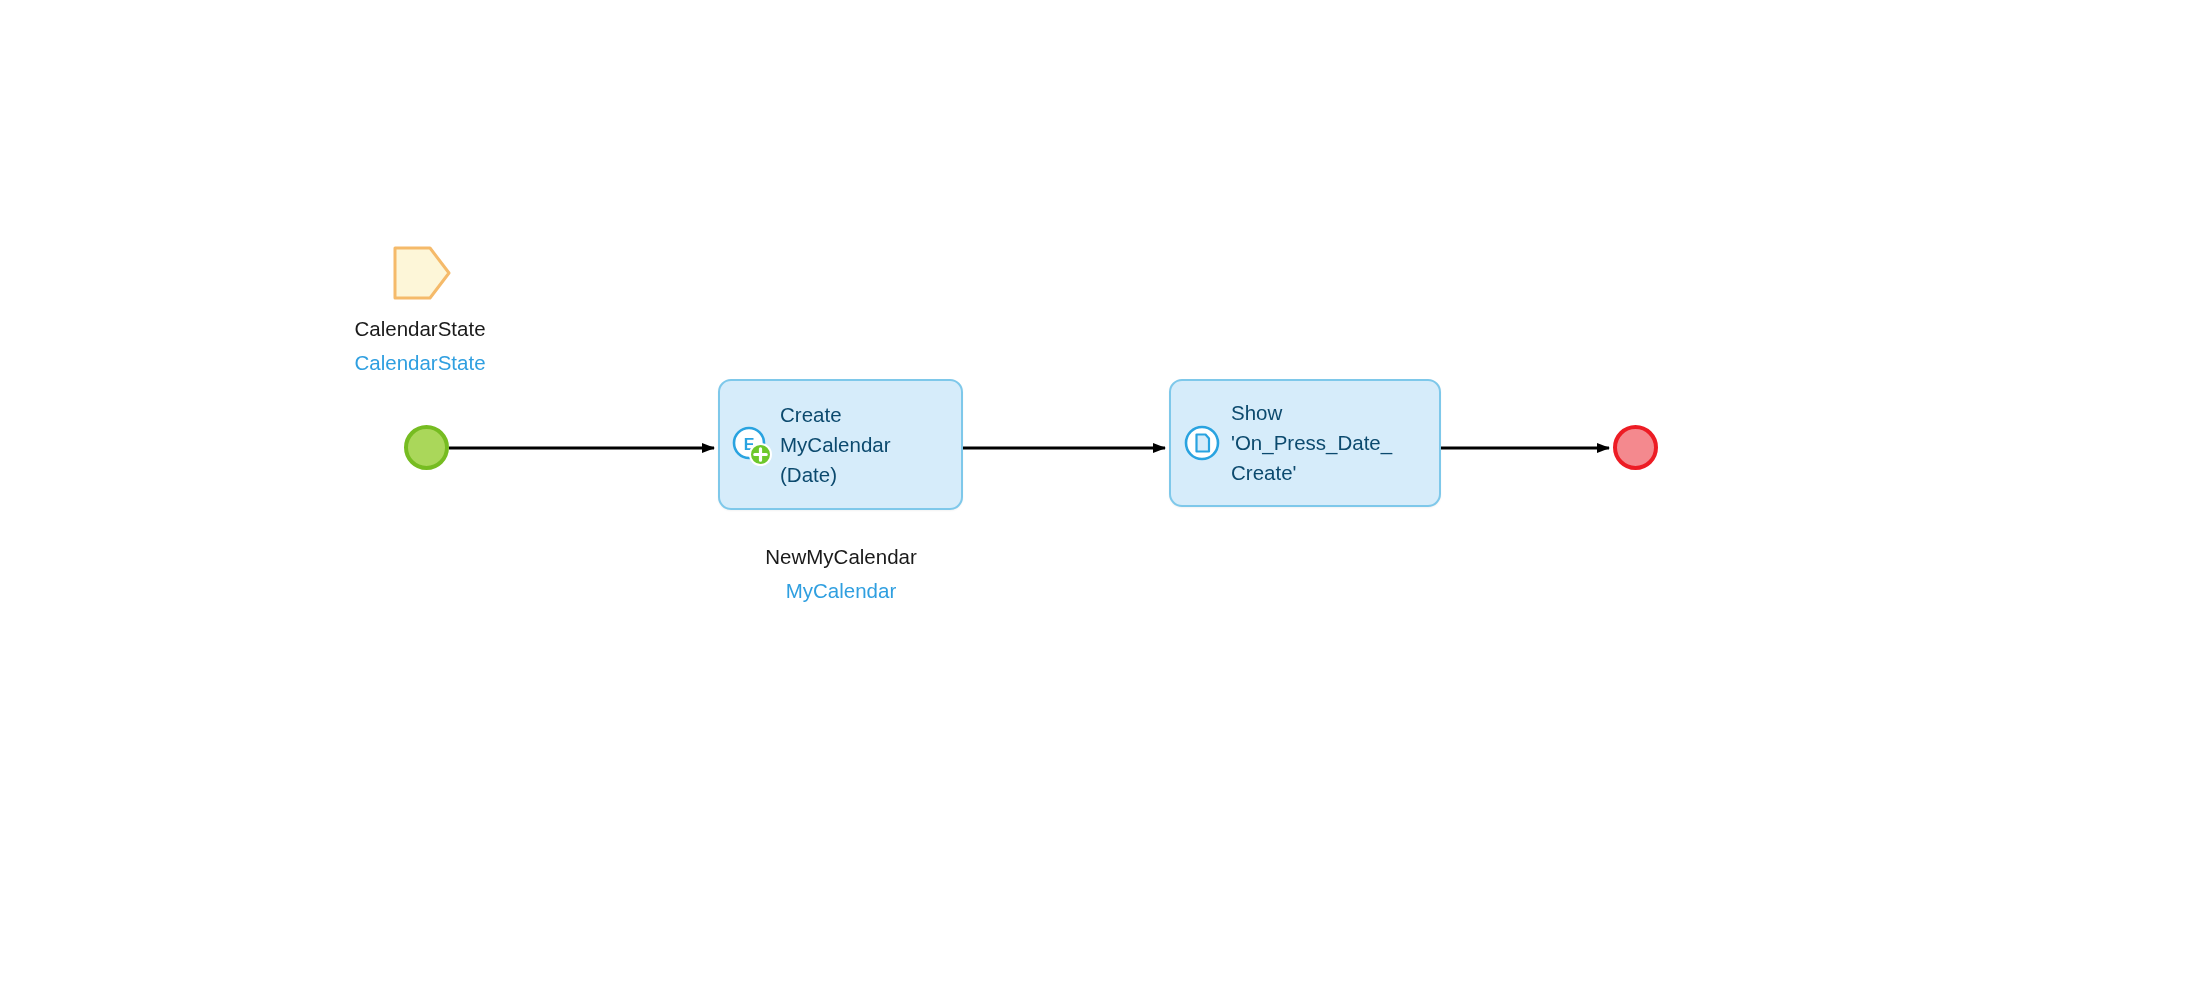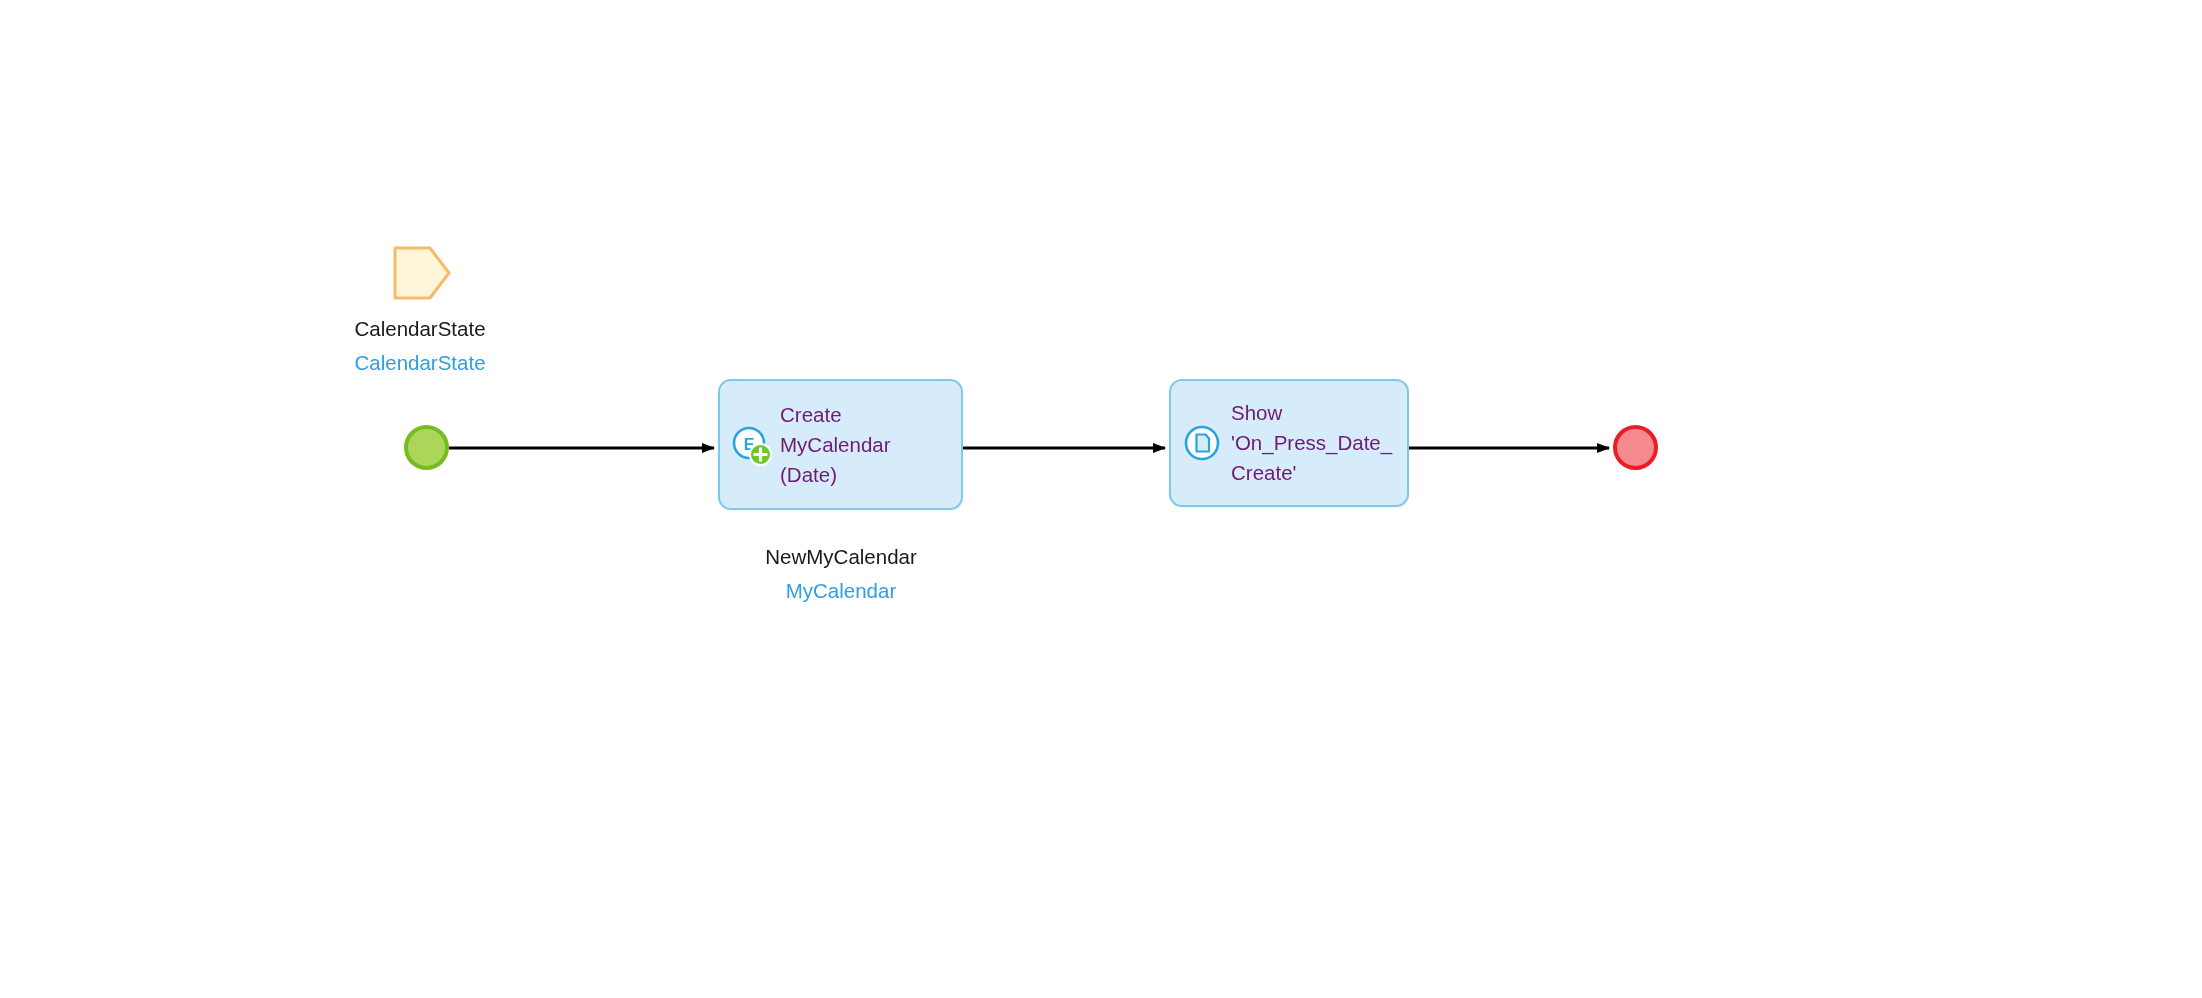--- a/index.html
+++ b/index.html
@@ -74,39 +74,39 @@
     display: flex;
     align-items: center;
     box-shadow: 0 1px 2px rgba(0,0,0,0.05);
   }
   .node-create {
     left: 718px; top: 379px;
     width: 245px; height: 131px;
   }
   .node-show {
     left: 1169px; top: 379px;
-    width: 240px; height: 128px;
+    width: 272px; height: 128px;
   }
 
   .node-icon {
     flex: 0 0 auto;
     width: 46px;
     height: 46px;
     margin-left: 8px;
     position: relative;
   }
   .node-icon svg { display: block; }
 
   .node-label {
     flex: 1 1 auto;
     padding-left: 6px;
     padding-right: 8px;
     font-size: 20.5px;
     line-height: 30px;
-    color: #701a75;
+    color: #0c4a6e;
     white-space: pre-line;
     text-align: left;
   }
 
   
   .caption {
     text-align: center;
     line-height: 34px;
     white-space: nowrap;
   }

